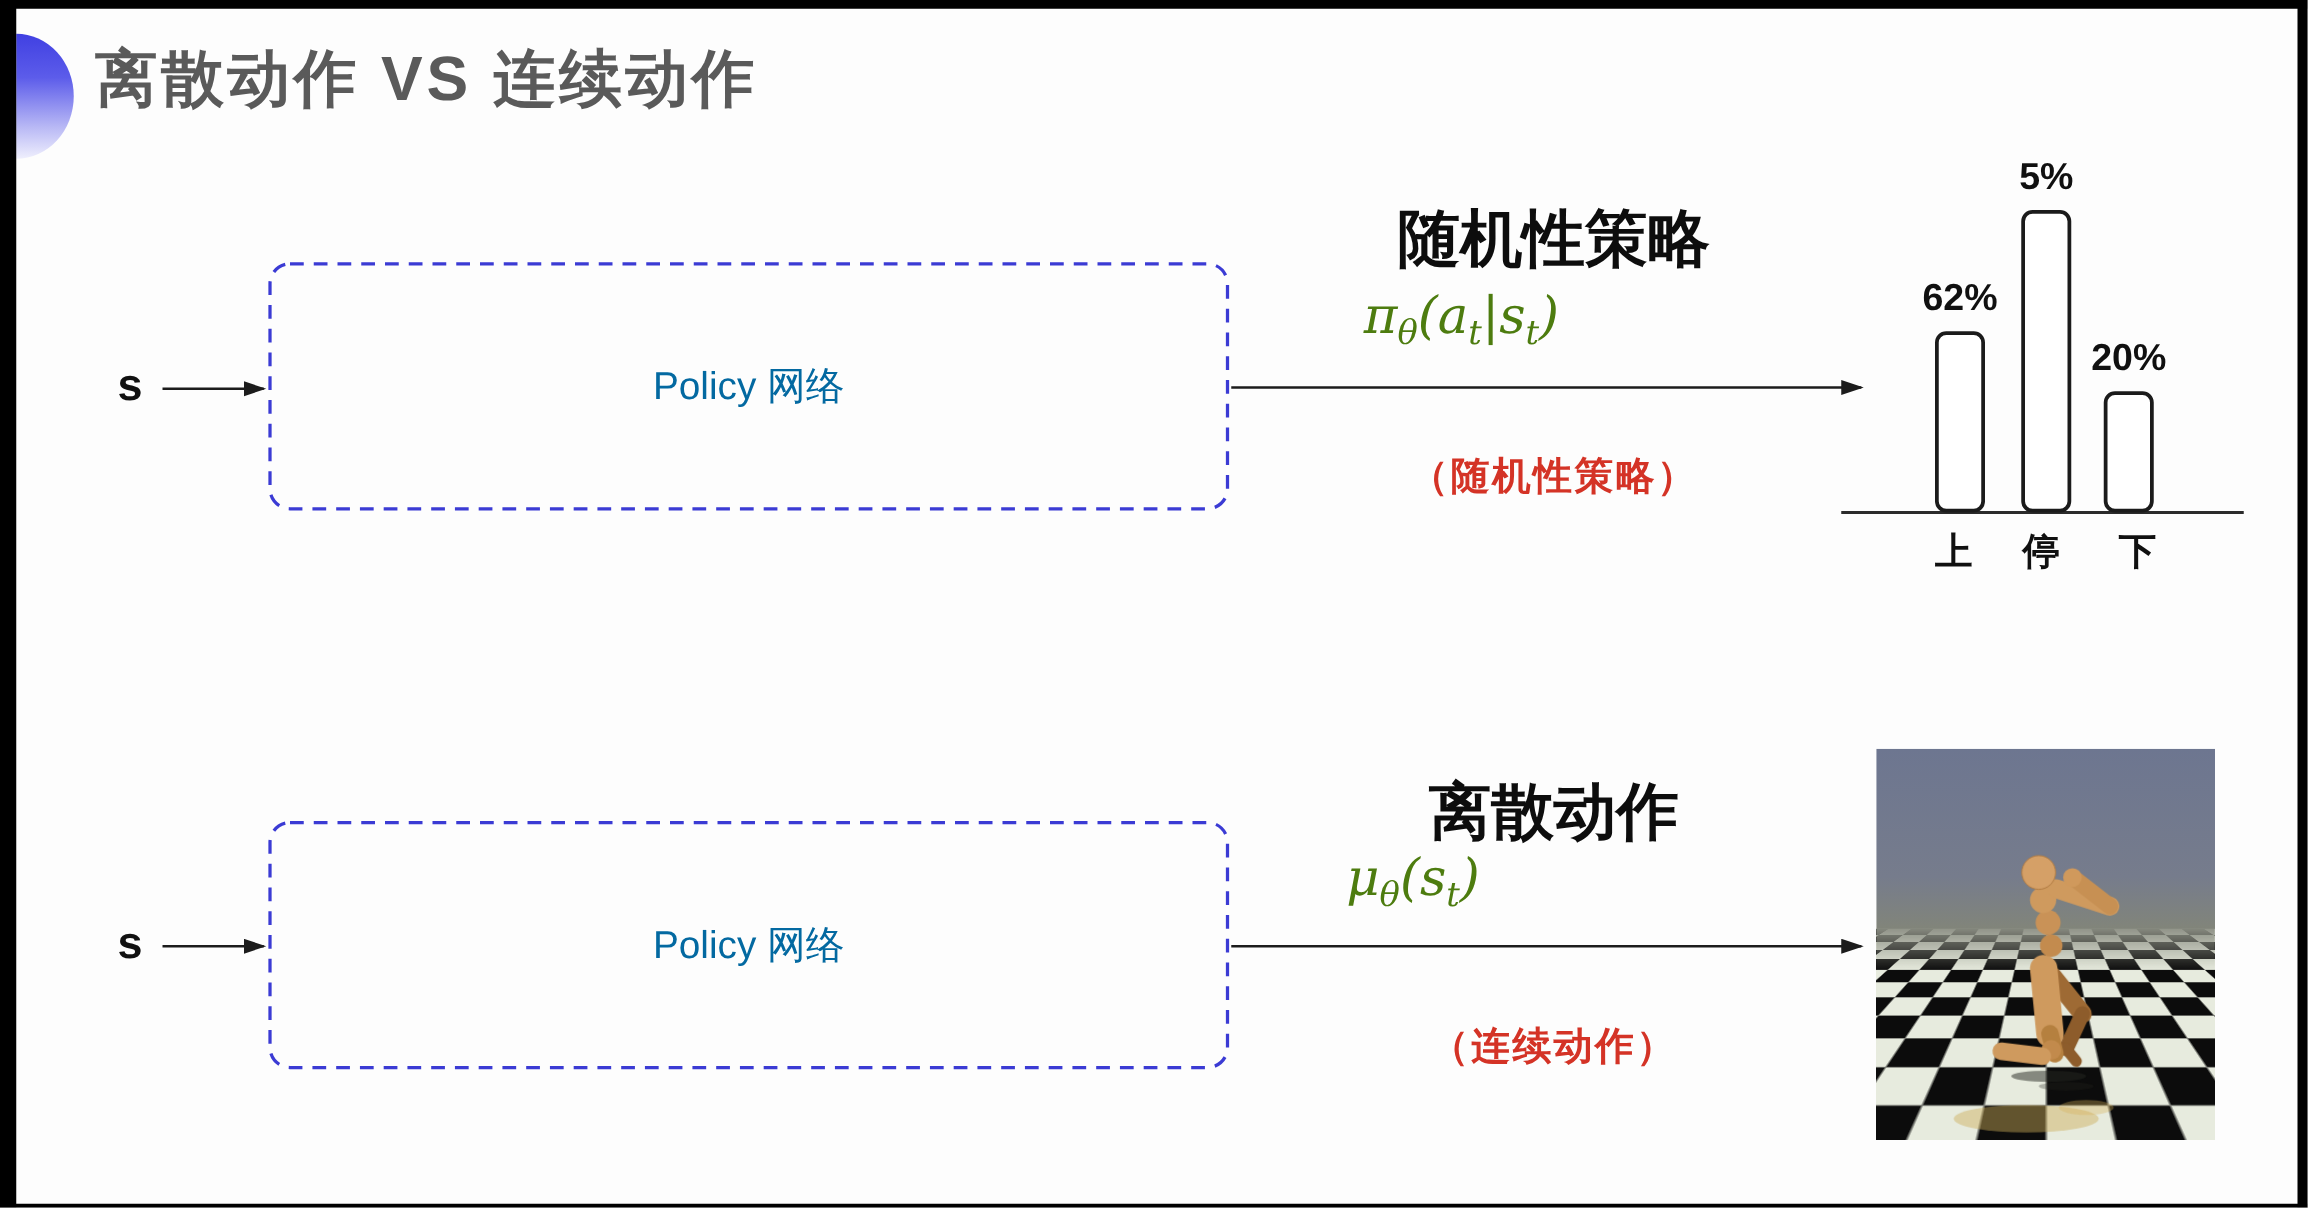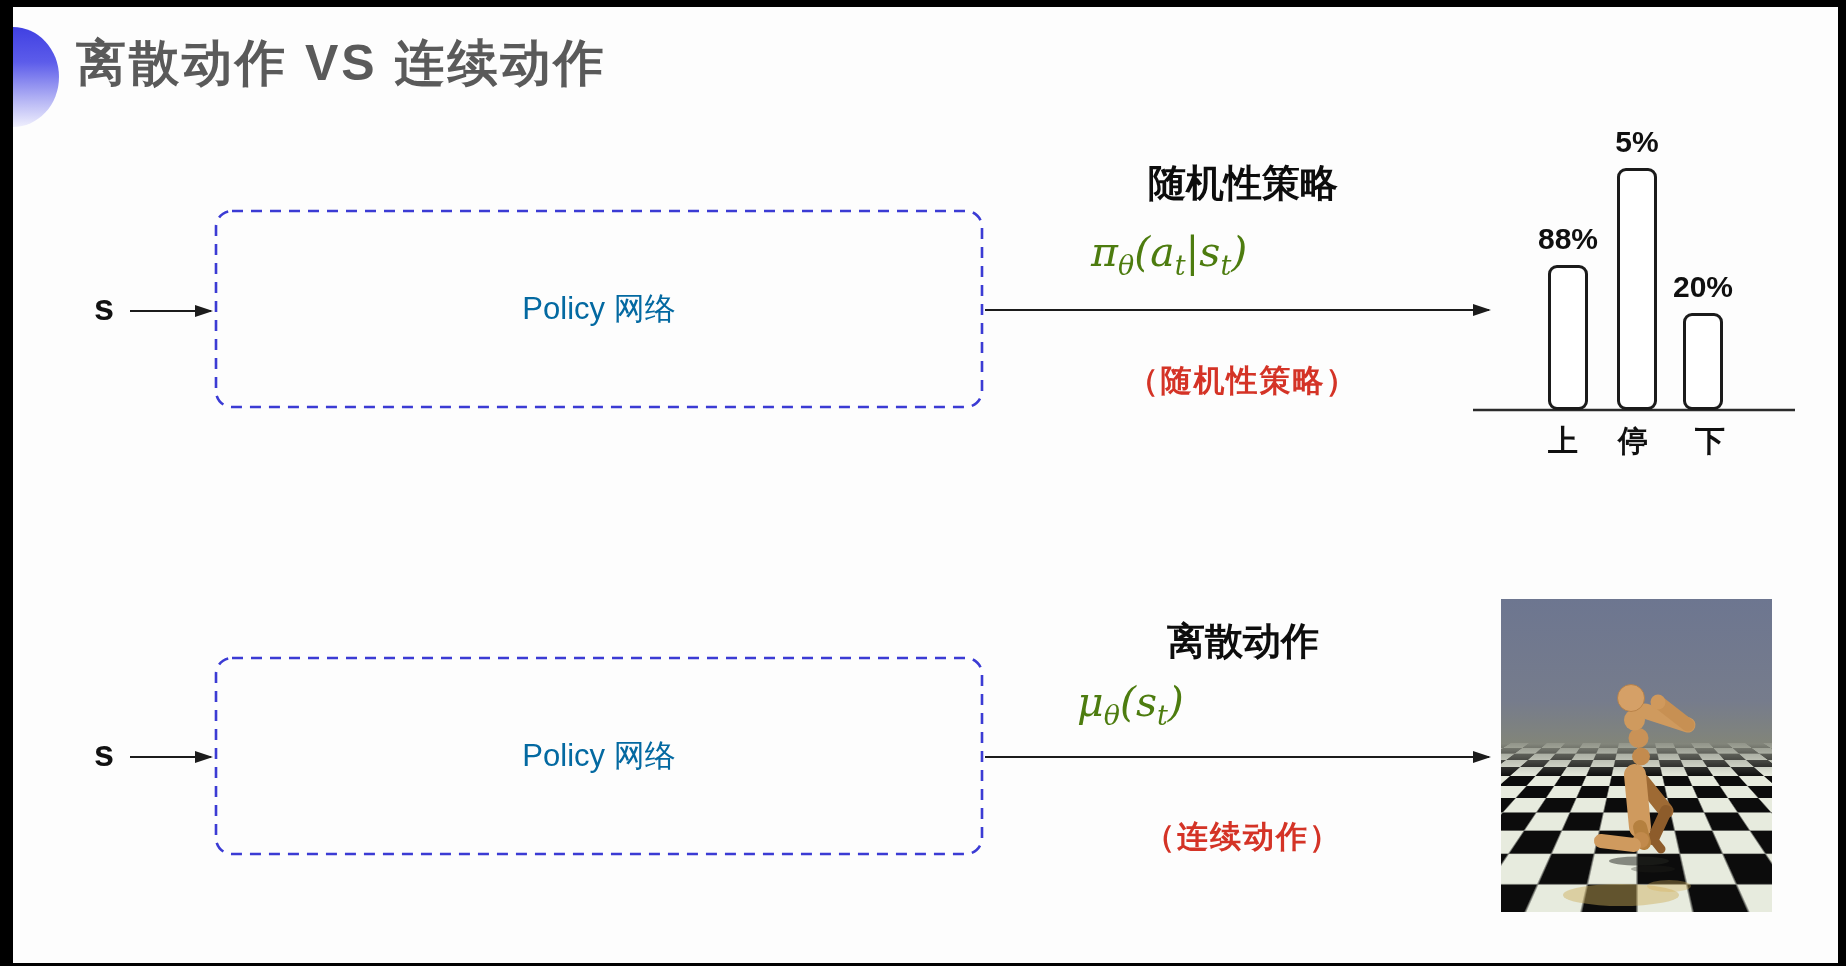--- a/index.html
+++ b/index.html
@@ -23,21 +23,21 @@
       align-items:center;justify-content:center;font-size:31px;color:#0369a1;z-index:6;}
   .policy-box-label.r1{top:211px;}
   .policy-box-label.r2{top:658px;}
 
   .s-label{position:absolute;left:84px;width:40px;text-align:center;font-size:36px;
       font-weight:600;color:#111;z-index:6;}
   .s-label.r1{top:287px;}
   .s-label.r2{top:733px;}
 
   .policy-title{position:absolute;left:1077px;width:332px;text-align:center;
-      font-size:38px;font-weight:700;color:#0d0d0d;z-index:6;white-space:nowrap;}
+      font-size:50px;font-weight:700;color:#0d0d0d;z-index:6;white-space:nowrap;}
   .policy-title.r1{top:158px;}
   .policy-title.r2{top:616px;}
 
   .formula{position:absolute;left:1077px;width:332px;text-align:left;z-index:6;
       font-family:"DejaVu Serif","Liberation Serif",serif;font-style:italic;
       font-size:41px;color:#4d7c0f;white-space:nowrap;}
   .formula sub{font-size:27px;line-height:0;}
   .formula.r1{top:228px;padding-left:14px;}
   .formula.r2{top:678px;}
 
@@ -98,21 +98,21 @@
   </svg>
 
   <div class="s-label r1">s</div>
   <div class="policy-box-label r1">Policy 网络</div>
   <div class="policy-title r1">随机性策略</div>
   <div class="formula r1"><span>π</span><sub>θ</sub><span>(a</span><sub>t</sub><span>|s</span><sub>t</sub><span>)</span></div>
   <div class="action-note r1">（随机性策略）</div>
 
   <div class="chart">
     <div class="bar-group" style="left:75px">
-      <div class="pct">88%</div>
+      <div class="pct">62%</div>
       <div class="bar" style="height: 145px;"></div>
     </div>
     <div class="bar-group" style="left:144px">
       <div class="pct">5%</div>
       <div class="bar" style="height: 242px;"></div>
     </div>
     <div class="bar-group" style="left:210px">
       <div class="pct">20%</div>
       <div class="bar" style="height: 97px;"></div>
     </div>

